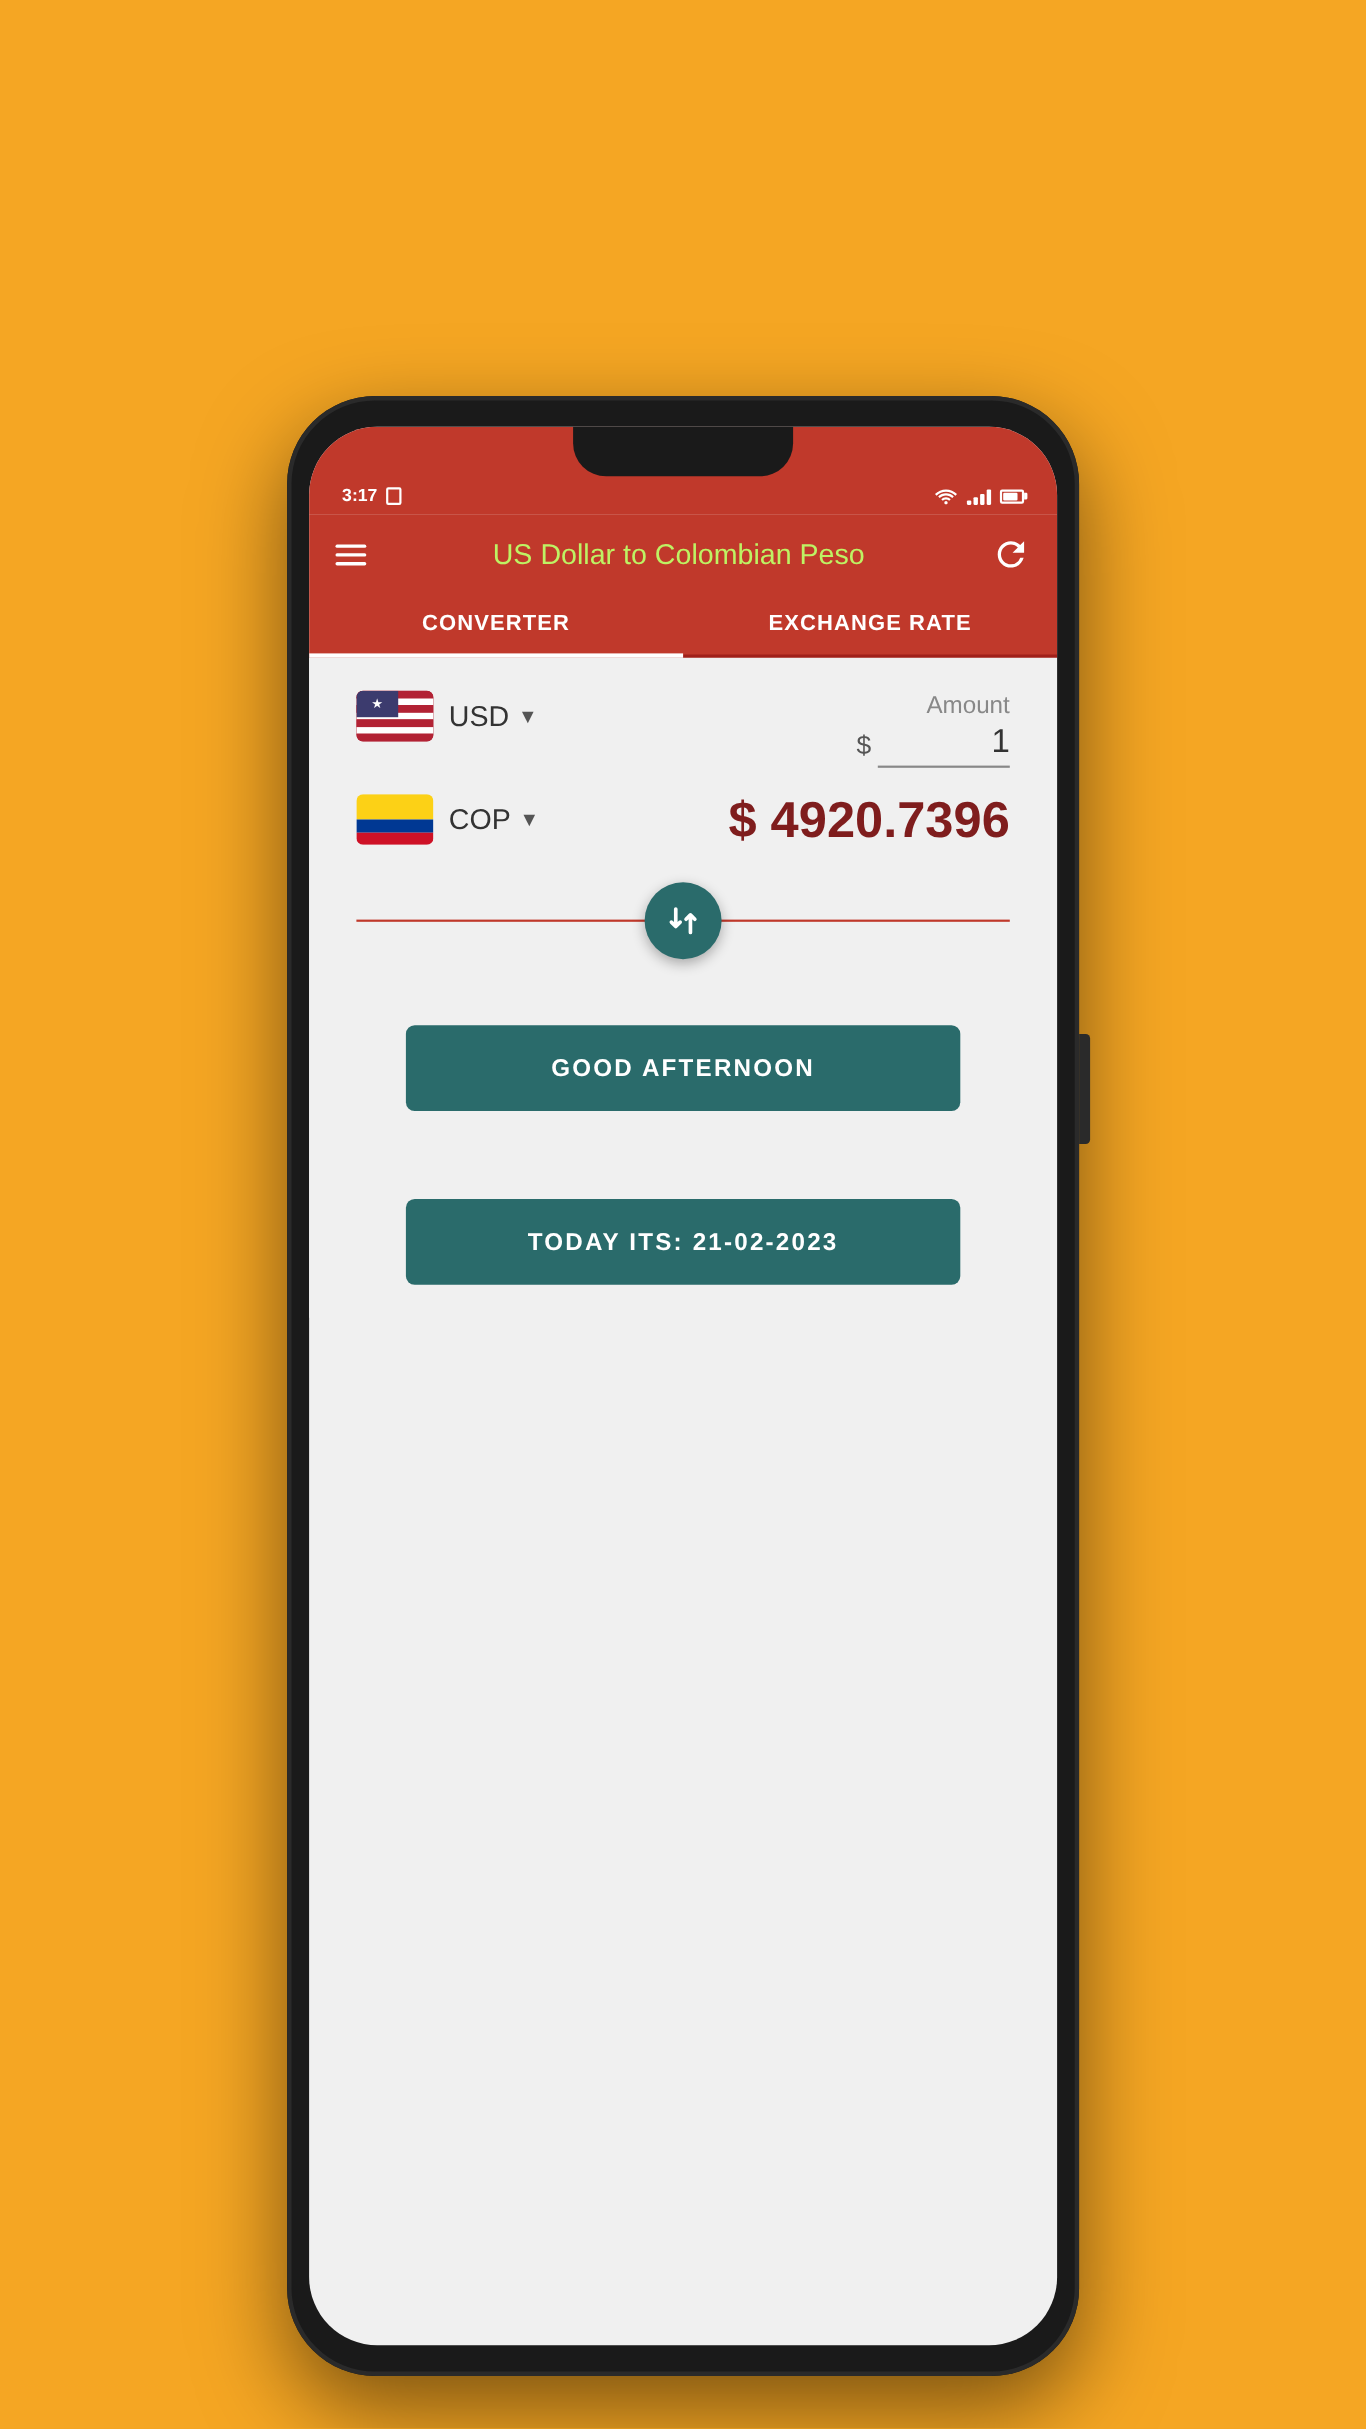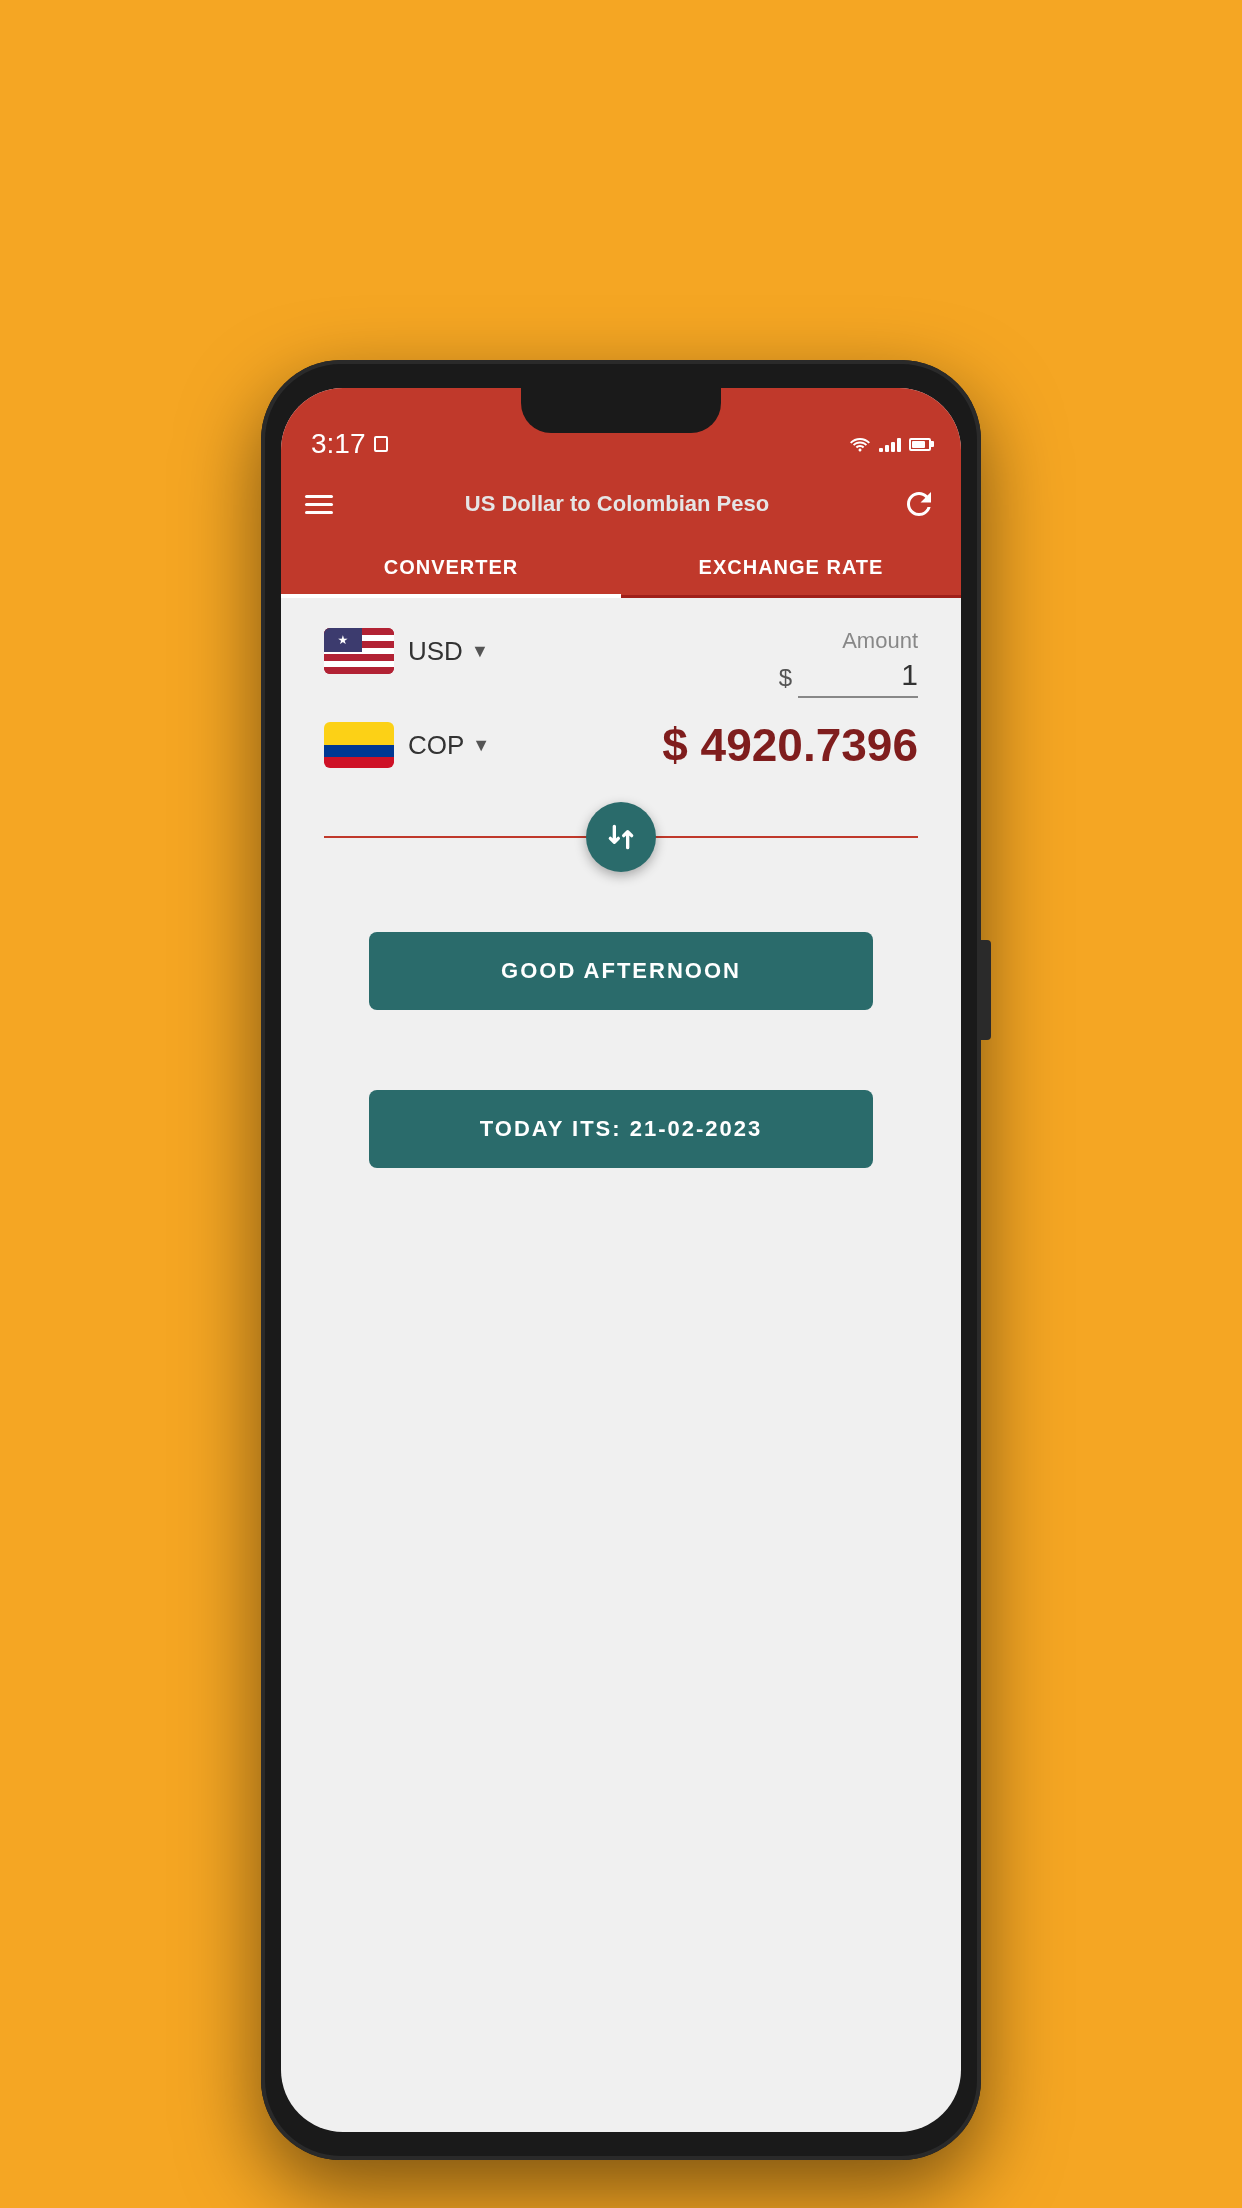--- a/index.html
+++ b/index.html
@@ -77,22 +77,22 @@
 
     .status-bar-content {
       display: flex;
       width: 100%;
       align-items: center;
       justify-content: space-between;
     }
 
     .status-time {
       color: white;
-      font-size: 28px;
-      font-weight: normal;
+      font-size: 16px;
+      font-weight: bold;
       display: flex;
       align-items: center;
       gap: 8px;
     }
 
     .status-icons {
       display: flex;
       align-items: center;
       gap: 8px;
     }
@@ -118,23 +118,23 @@
     
     .app-bar {
       background: #c0392b;
       padding: 18px 24px;
       display: flex;
       align-items: center;
       justify-content: space-between;
     }
 
     .app-bar-title {
-      color: #e5e5e5;
-      font-size: 22px;
-      font-weight: bold;
+      color: #bef264;
+      font-size: 26px;
+      font-weight: normal;
       text-align: center;
       flex: 1;
     }
 
     .menu-icon {
       display: flex;
       flex-direction: column;
       gap: 5px;
       cursor: pointer;
     }

